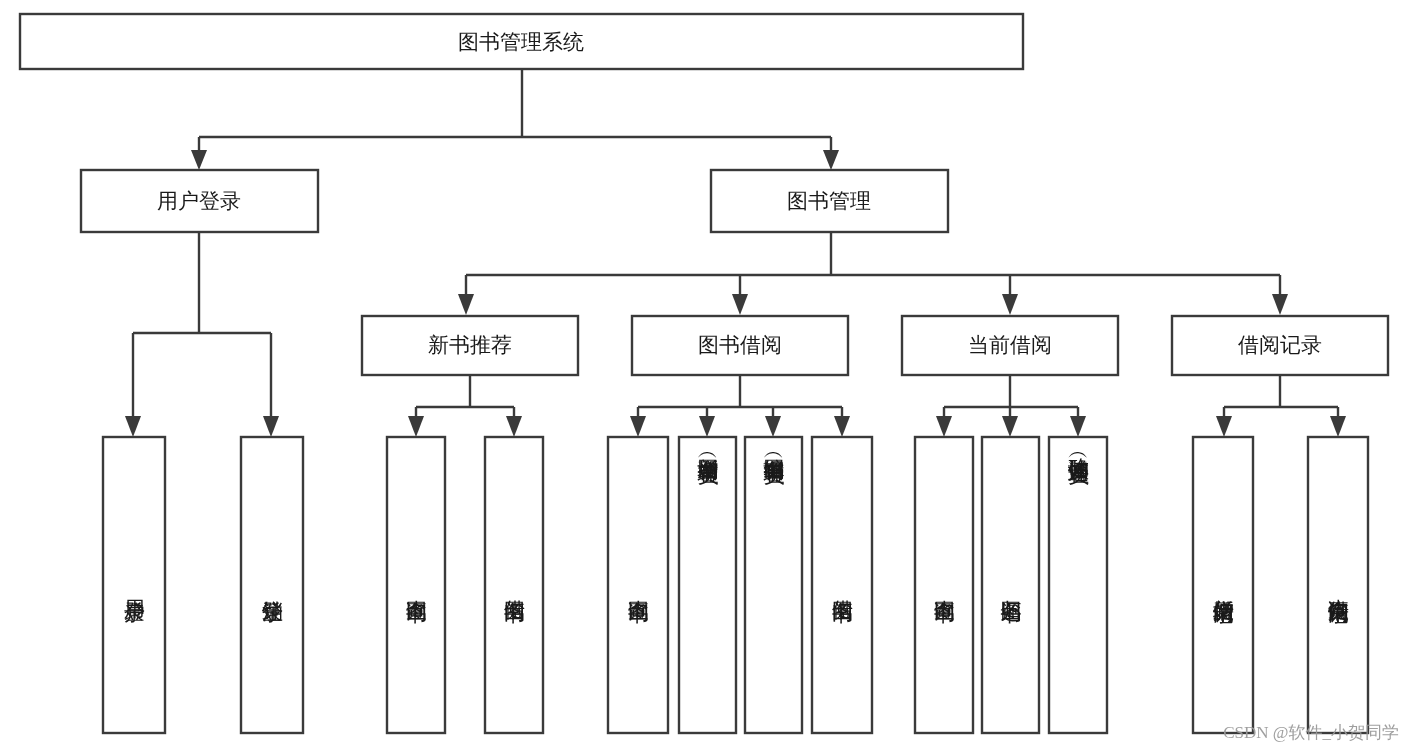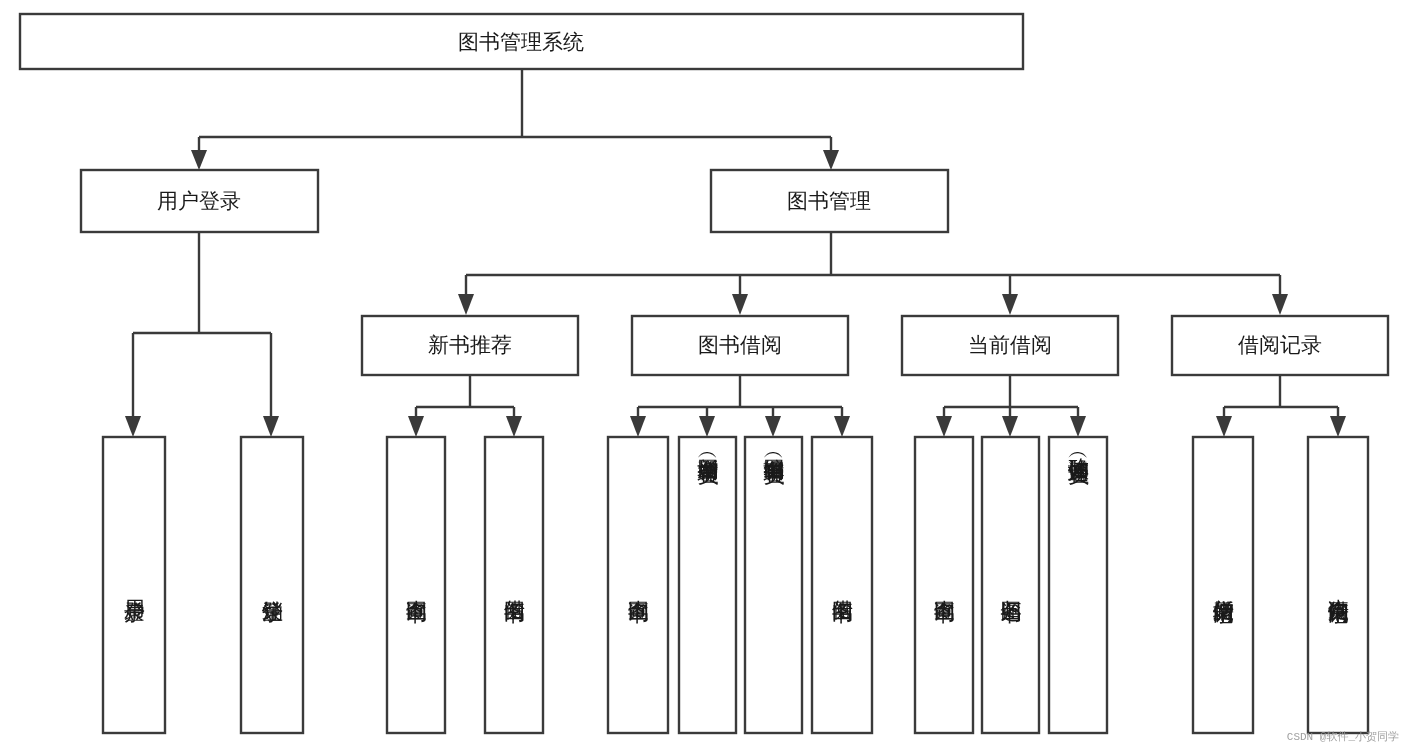--- a/index.html
+++ b/index.html
@@ -61,22 +61,22 @@
     line-height: 1.18;
     color: #1a1a1a;
     letter-spacing: 1px;
     white-space: nowrap;
     text-align: center;
   }
   #watermark {
     position: absolute;
     right: 6px;
     bottom: 3px;
-    font-family: Liberation Mono, monospace;
-    font-size: 11px;
+    font-family: Liberation Serif, serif;
+    font-size: 17px;
     color: #9a9a9a;
     white-space: nowrap;
     opacity: 0.95;
   }
 </style>
 </head>
 <body>
 
 <div id="diagram-root">
 

